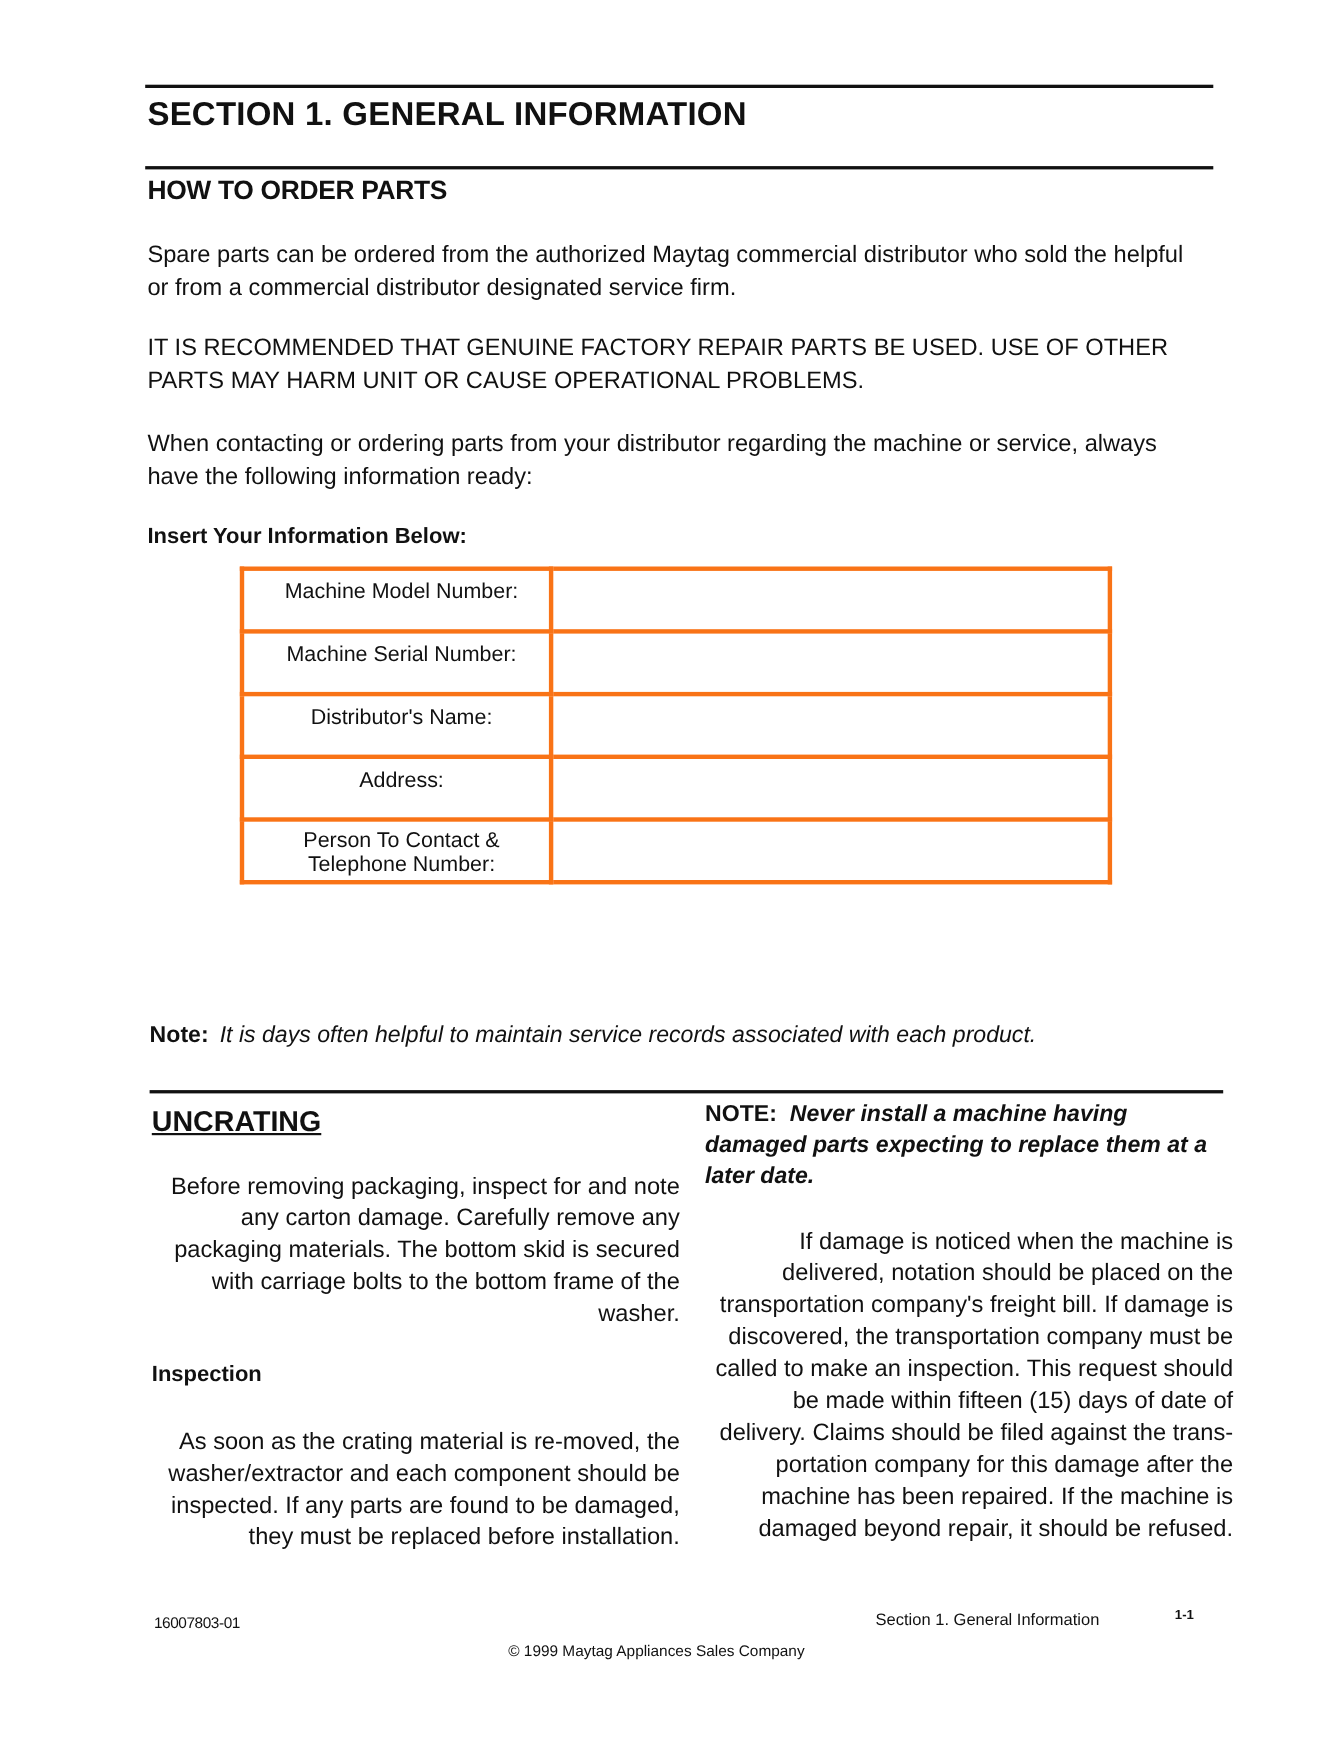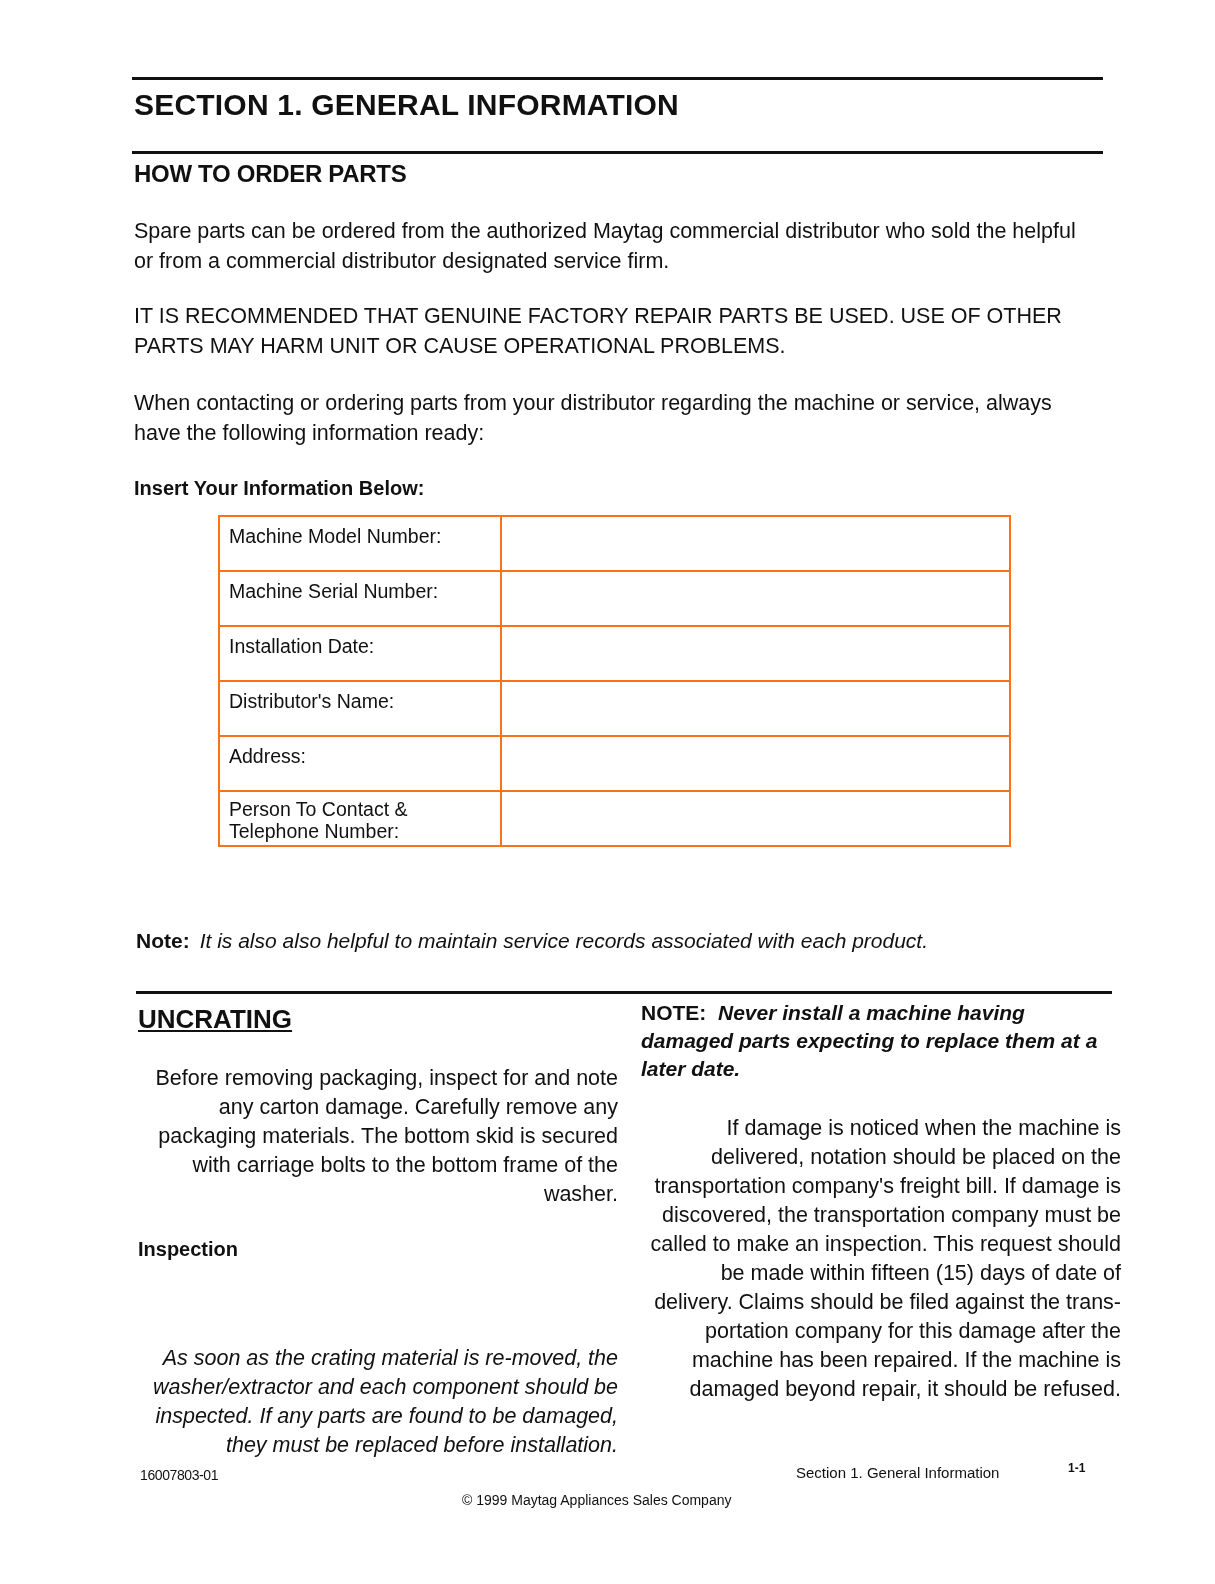--- a/index.html
+++ b/index.html
@@ -11,34 +11,34 @@
   #section-title { left: 134px; top: 88px; font-size: 30px; font-weight: bold; letter-spacing: 0.2px; white-space: nowrap; }
   #how-title { left: 134px; top: 160px; font-size: 24px; font-weight: bold; white-space: nowrap; letter-spacing: -0.3px; }
 
   .para { font-size: 21.5px; line-height: 30px; }
   #p1 { left: 134px; top: 216px; width: 960px; }
   #p2 { left: 134px; top: 301px; width: 960px; }
   #p3 { left: 134px; top: 388px; width: 960px; }
   #insert-label { left: 134px; top: 477px; font-size: 20px; font-weight: bold; white-space: nowrap; }
 
   #info-table { position: absolute; left: 218px; top: 515px; width: 793px; border-collapse: collapse; }
-  #info-table td { border: 2px solid #f97316; height: 53px; vertical-align: top; padding: 0; }
+  #info-table td { border: 4px solid #f97316; height: 53px; vertical-align: top; padding: 0; text-align: center; }
   #info-table td.lbl { width: 283px; font-size: 19.5px; line-height: 22px; padding: 8px 0 0 9px; box-sizing: border-box; }
   #info-table td.val { width: 510px; }
   #info-table tr.tall td.lbl { padding-top: 6px; }
 
   #note-line { left: 136px; top: 929px; font-size: 21px; white-space: nowrap; }
   #note-line .nlbl { font-weight: bold; }
   #note-line .ntxt { font-style: italic; margin-left: 10px; }
 
   #uncrating-title { left: 138px; top: 1004px; font-size: 26px; font-weight: bold; text-decoration: underline; }
   .col { font-size: 21.5px; line-height: 29px; text-align: right; }
   #unc-p1 { left: 138px; top: 1064px; width: 480px; }
   #insp-title { left: 138px; top: 1238px; font-size: 20px; font-weight: bold; }
-  #insp-p { left: 138px; top: 1344px; width: 480px; font-style: italic; }
+  #insp-p { left: 138px; top: 1296px; width: 480px; }
 
   #note2 { left: 641px; top: 999px; width: 470px; font-size: 21px; line-height: 28px; font-weight: bold; }
   #note2 .n2txt { font-style: italic; }
   #right-p { left: 641px; top: 1114px; width: 480px; }
 
   #doc-number { left: 140px; top: 1467px; font-size: 14px; letter-spacing: -0.4px; }
   #footer-section { left: 796px; top: 1464px; font-size: 15px; }
   #page-number { left: 1068px; top: 1461px; font-size: 12px; font-weight: bold; }
   #copyright { left: 462px; top: 1492px; font-size: 14px; }
 </style>
@@ -60,43 +60,39 @@
   <tbody>
       <tr>
     <td class="lbl">Machine Model Number:</td>
     <td class="val"></td>
   </tr>
   <tr>
     <td class="lbl">Machine Serial Number:</td>
     <td class="val"></td>
   </tr>
   <tr>
-    <td class="lbl">Installation Date:</td>
-    <td class="val"></td>
-  </tr>
-  <tr>
     <td class="lbl">Distributor's Name:</td>
     <td class="val"></td>
   </tr>
   <tr>
     <td class="lbl">Address:</td>
     <td class="val"></td>
   </tr>
   <tr class="tall">
     <td class="lbl">
       <div>Person To Contact &amp;</div>
       <div>Telephone Number:</div>
     </td>
     <td class="val"></td>
   </tr>
 </tbody>
   </table>
 
 <div class="abs" id="note-line">
-  <span class="nlbl">Note:</span><span class="ntxt">It is also also helpful to maintain service records associated with each product.</span>
+  <span class="nlbl">Note:</span><span class="ntxt">It is days often helpful to maintain service records associated with each product.</span>
 </div>
 
 <div class="rule" style="left:136px; top:991px; width:976px; height:3px;"></div>
 
 <div class="abs" id="uncrating-title">UNCRATING</div>
 <div class="abs col" id="unc-p1">Before removing packaging, inspect for and note any carton damage. Carefully remove any packaging materials. The bottom skid is secured with carriage bolts to the bottom frame of the washer.</div>
 <div class="abs" id="insp-title">Inspection</div>
 <div class="abs col" id="insp-p">As soon as the crating material is re-moved, the washer/extractor and each component should be inspected. If any parts are found to be damaged, they must be replaced before installation.</div>
 
 <div class="abs" id="note2">

